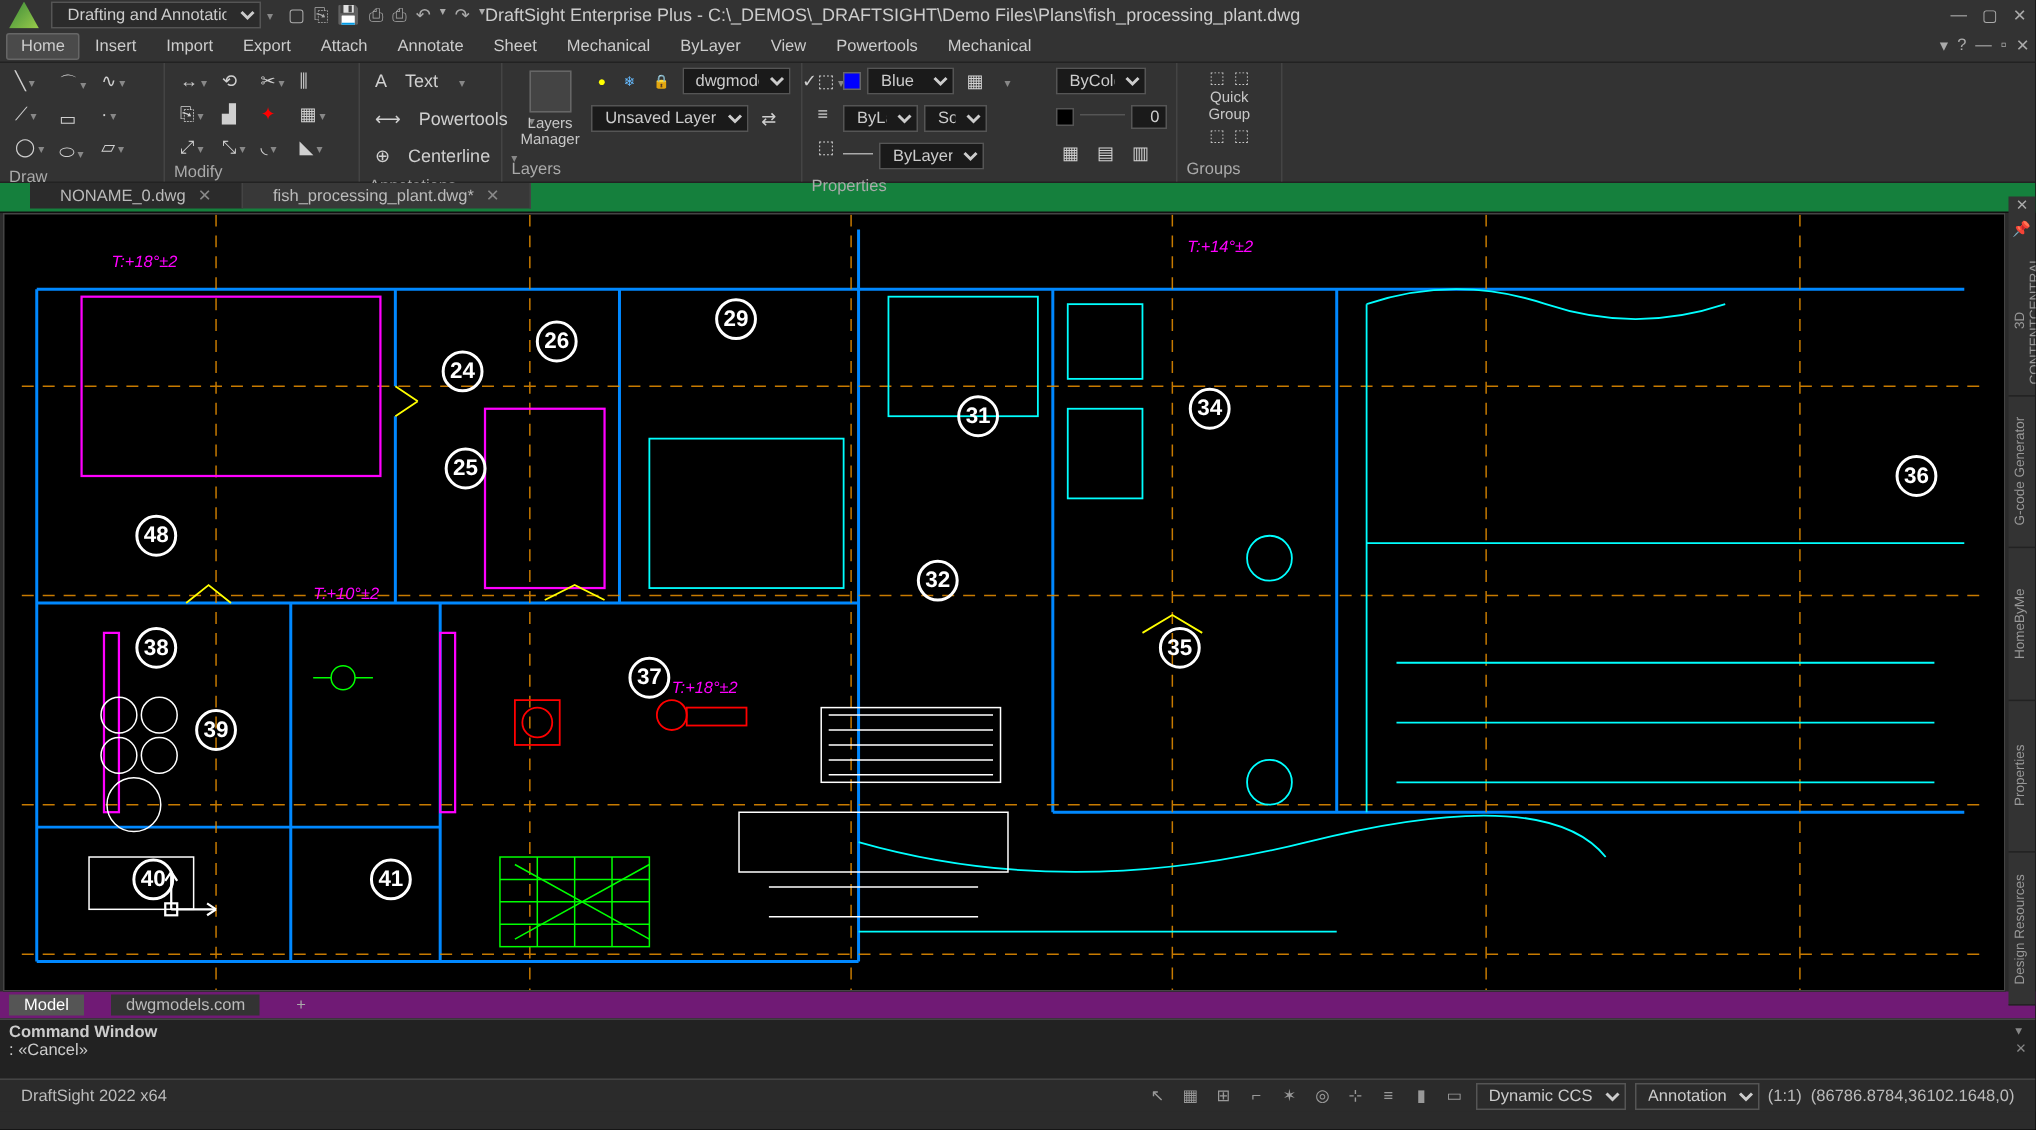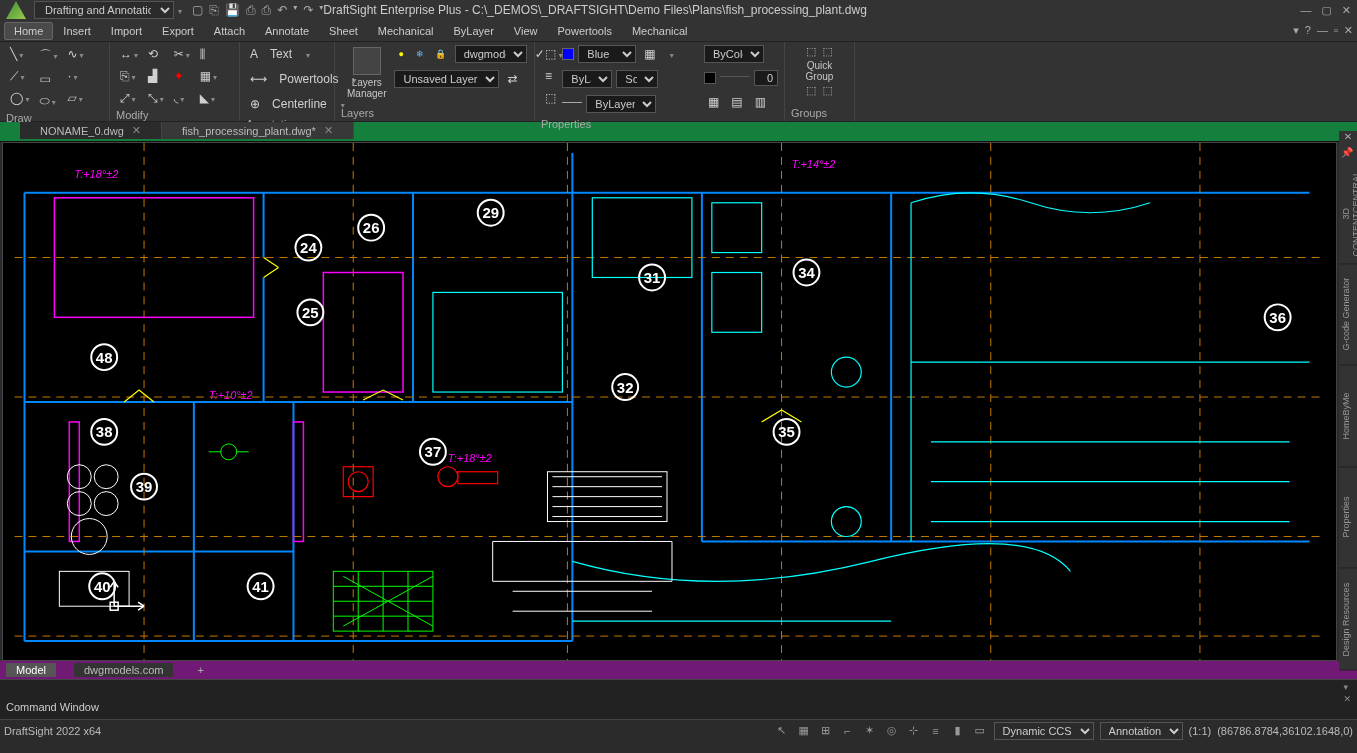--- a/index.html
+++ b/index.html
@@ -52,25 +52,25 @@
 
 
 .bottomtabs { height:18px; background:#701a75; display:flex; align-items:center; padding-left:6px; gap:18px; }
 .btab { padding:1px 10px; background:#333; color:#bbb; font-size:11px; cursor:pointer; }
 .btab.active { background:#555; color:#fff; }
 .btab-add { padding:1px 6px; color:#aaa; cursor:pointer; }
 
 
 .cmdwin { height:40px; background:#222; border-top:1px solid #444; padding:2px 6px; font-size:11px; color:#ccc; display:flex; }
 .cmdwin .content { flex:1; }
-.cmdwin .title { font-weight:normal;margin-top:19px; }
+.cmdwin .title { font-weight:bold; }
 .cmdwin .ctrls { display:flex; flex-direction:column; font-size:9px; color:#888; gap:2px; }
 
 
-.statusbar { height:22px; background:#2b2b2b; border-top:1px solid #444; display:flex; align-items:center; padding:0 4px; gap:6px; font-size:11px; color:#bbb; }
+.statusbar { height:22px; background:#2b2b2b; border-top:1px solid #444; display:flex; align-items:center; padding:0 14px; gap:6px; font-size:11px; color:#bbb; }
 .statusbar .spacer { flex:1; }
 .status-icon { width:16px; height:16px; display:inline-flex; align-items:center; justify-content:center; color:#999; cursor:pointer; font-size:11px; }
 .status-select { background:#2b2b2b; border:1px solid #555; color:#ccc; font-size:11px; padding:1px 4px; }
 
 
 .node-circle { fill:none; stroke:#fff; stroke-width:2; }
 .node-text { fill:#fff; font-size:15px; font-family:Arial; font-weight:bold; text-anchor:middle; dominant-baseline:central; }
 .temp-text { fill:#f0f; font-size:11px; font-style:italic; }
 </style>
 </head>
@@ -418,20 +418,21 @@
 
 <div class="bottomtabs">
   <div class="btab active">Model</div>
   <div class="btab">dwgmodels.com</div>
   <div class="btab-add">+</div>
 </div>
 
 <div class="cmdwin">
   <div class="content">
     <div class="title">Command Window</div>
+    <div>: «Cancel»</div>
   </div>
   <div class="ctrls">
       <span>▾</span>
       <span>✕</span>
     </div>
 </div>
 
 <div class="statusbar">
   <span>DraftSight 2022 x64</span>
   <div class="spacer"></div>

